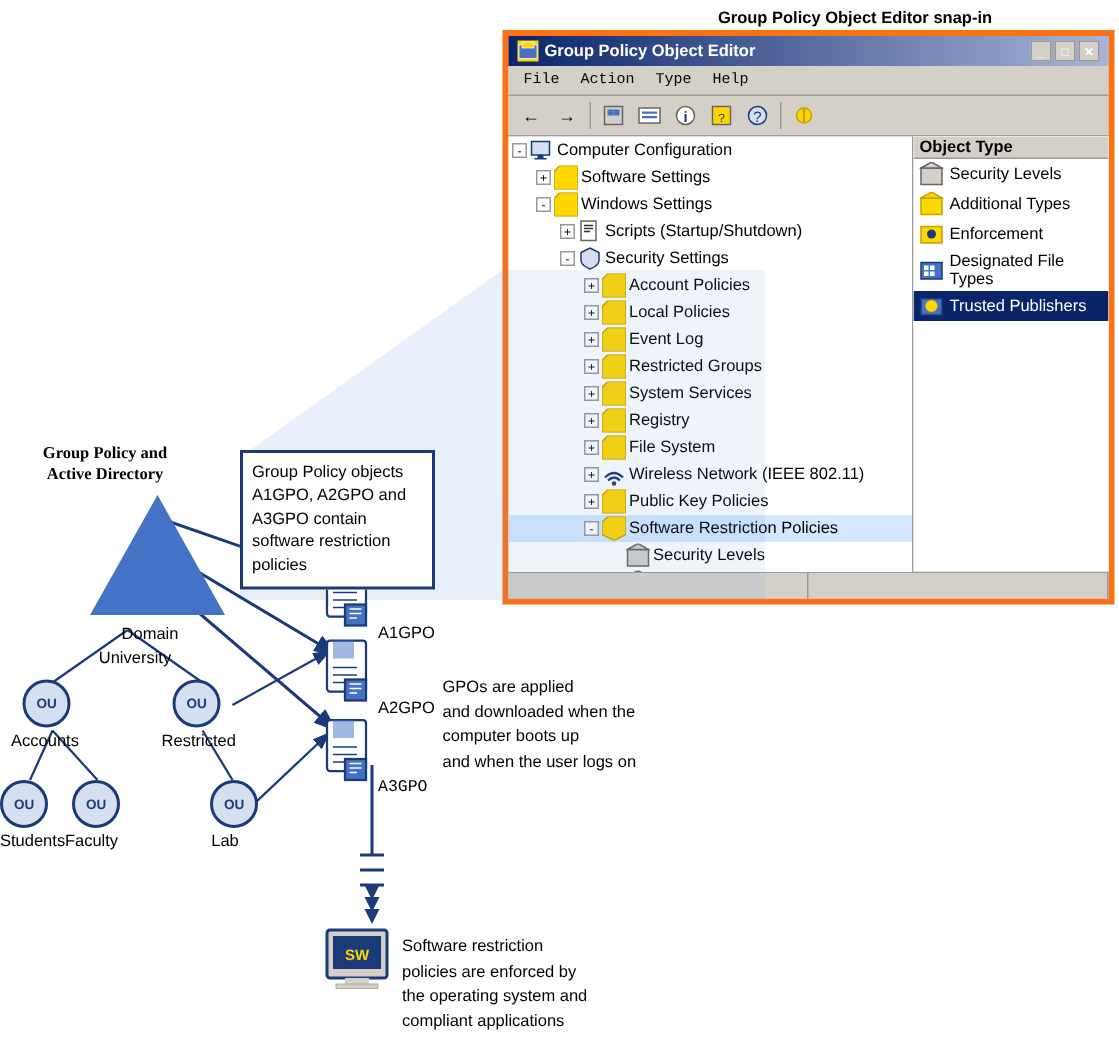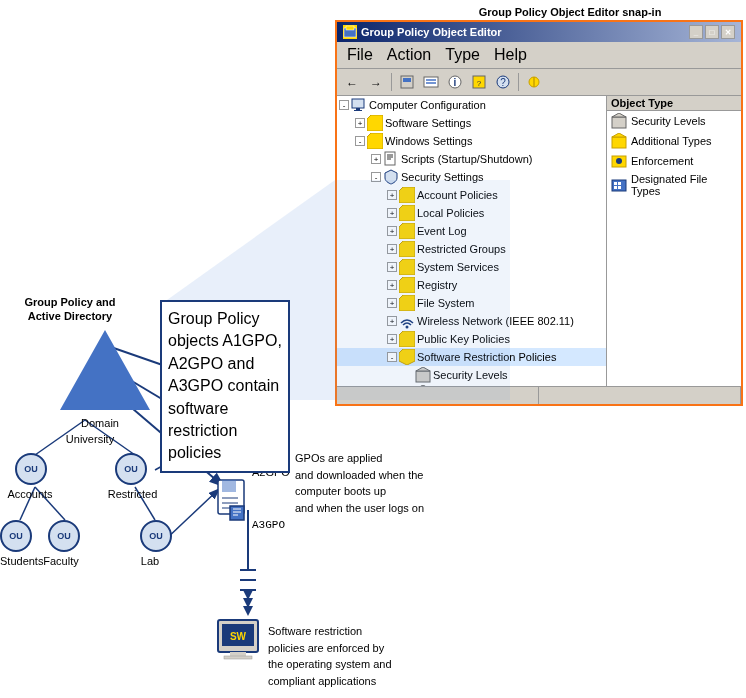--- a/index.html
+++ b/index.html
@@ -12,21 +12,21 @@
       overflow: hidden;
       position: relative;
     }
 
     
     .gpo-window {
       position: absolute;
       top: 20px;
       left: 335px;
       width: 408px;
-      border: 2px solid #f97316;
+      border: 4px solid #f97316;
       background: #e5e5e5;
       font-family: 'Arial', sans-serif;
       font-size: 11px;
     }
 
     .gpo-titlebar {
       background: linear-gradient(to right, #0a246a, #a6b5d7);
       color: white;
       padding: 3px 6px;
       display: flex;
@@ -75,21 +75,22 @@
       background: #d4d0c8;
       display: flex;
       gap: 2px;
       padding: 2px 4px;
       border-bottom: 1px solid #999;
     }
 
     .menu-item {
       padding: 2px 6px;
       cursor: pointer;
-      font-size: 16px;
+      font-size: 10px;
+      font-family: Liberation Mono, monospace;
     }
 
     
     .gpo-toolbar {
       background: #d4d0c8;
       display: flex;
       align-items: center;
       padding: 2px 4px;
       border-bottom: 1px solid #999;
       gap: 2px;
@@ -580,20 +581,29 @@
             <rect x="1" y="3" width="14" height="11" fill="#4472c4" stroke="#1a3a7a" stroke-width="1"></rect>
             <rect x="3" y="5" width="3" height="3" fill="#fff"></rect>
             <rect x="7" y="5" width="3" height="3" fill="#fff"></rect>
             <rect x="3" y="9" width="3" height="3" fill="#fff"></rect>
             <rect x="7" y="9" width="3" height="3" fill="#fff"></rect>
           </svg>
         </div>
         <span>Designated File Types</span>
       </div>
 
+      <div class="right-item selected">
+        <div class="right-item-icon">
+          <svg width="16" height="16">
+            <rect x="1" y="3" width="14" height="11" fill="#4472c4" stroke="#1a3a7a" stroke-width="1"></rect>
+            <circle cx="8" cy="8" r="4" fill="#ffd700" stroke="#c8a000" stroke-width="0.5"></circle>
+          </svg>
+        </div>
+        <span>Trusted Publishers</span>
+      </div>
     </div>
   </div>
 
   <div class="gpo-statusbar">
     <div class="status-pane"></div>
     <div class="status-pane"></div>
   </div>
 </div>
 
 <svg class="diagram" viewBox="0 0 746 698">
@@ -630,21 +640,21 @@
   <polygon points="248,608 243,598 253,598" fill="#1a3a7a"></polygon>
   <polygon points="248,616 243,606 253,606" fill="#1a3a7a"></polygon>
 
   <defs>
     <marker id="arrow" markerWidth="8" markerHeight="8" refX="6" refY="3" orient="auto">
       <path d="M0,0 L0,6 L8,3 z" fill="#1a3a7a"></path>
     </marker>
   </defs>
 </svg>
 
-<div class="diag-label" style="top:295px; left:10px; text-align:center; width:120px; font-weight:bold;">Group Policy and<br>Active Directory</div>
+<div class="diag-label" style="top:295px; left:10px; text-align:center; width:120px; font-weight:bold;font-family:Liberation Serif, serif;">Group Policy and<br>Active Directory</div>
 
 <div style="position:absolute; top:330px; left:60px; width:0; height:0; border-left:45px solid transparent; border-right:45px solid transparent; border-bottom:80px solid #4472c4;"></div>
 <div class="diag-label" style="top:416px; left:70px; width:60px; text-align:center;">Domain</div>
 
 <div class="diag-label" style="top:432px; left:60px; width:60px; ">University</div>
 
 <div class="ou-circle" style="top:453px; left:15px;">OU</div>
 <div class="diag-label" style="top:487px; left:5px; width:50px; ">Accounts</div>
 
 <div class="ou-circle" style="top:453px; left:115px;">OU</div>
@@ -697,21 +707,21 @@
     <line x1="6" y1="25" x2="22" y2="25" stroke="#1a3a7a" stroke-width="1"></line>
     <line x1="6" y1="30" x2="16" y2="30" stroke="#1a3a7a" stroke-width="1"></line>
     <rect x="14" y="28" width="14" height="14" fill="#4472c4" stroke="#1a3a7a" stroke-width="1.5"></rect>
     <line x1="17" y1="31" x2="25" y2="31" stroke="#fff" stroke-width="1"></line>
     <line x1="17" y1="34" x2="25" y2="34" stroke="#fff" stroke-width="1"></line>
     <line x1="17" y1="37" x2="22" y2="37" stroke="#fff" stroke-width="1"></line>
   </svg>
 </div>
 <div class="diag-label" style="top:518px; left:252px;font-family:Liberation Mono, monospace;">A3GPO</div>
 
-<div class="callout-box" style="top:300px; left:160px; width:130px; font-size:16px; line-height:1.4;">Group Policy objects A1GPO, A2GPO and A3GPO contain software restriction policies</div>
+<div class="callout-box" style="top:300px; left:160px; width:130px; font-size:11px; line-height:1.4;">Group Policy objects A1GPO, A2GPO and A3GPO contain software restriction policies</div>
 
 <div class="diag-label" style="top:450px; left:295px; width:220px; text-align:left; line-height:1.5;">GPOs are applied<br>and downloaded when the<br>computer boots up<br>and when the user logs on</div>
 
 <div style="position:absolute; top:618px; left:216px;">
   <svg width="44" height="44">
     <rect x="2" y="2" width="40" height="32" rx="2" fill="#d4d0c8" stroke="#1a3a7a" stroke-width="2"></rect>
     <rect x="6" y="6" width="32" height="22" fill="#1a3a7a"></rect>
     <rect x="14" y="34" width="16" height="4" fill="#d4d0c8"></rect>
     <rect x="8" y="38" width="28" height="3" fill="#d4d0c8" stroke="#999" stroke-width="0.5"></rect>
     <text x="22" y="22" text-anchor="middle" fill="#ffd700" font-size="10" font-weight="bold">SW</text>

